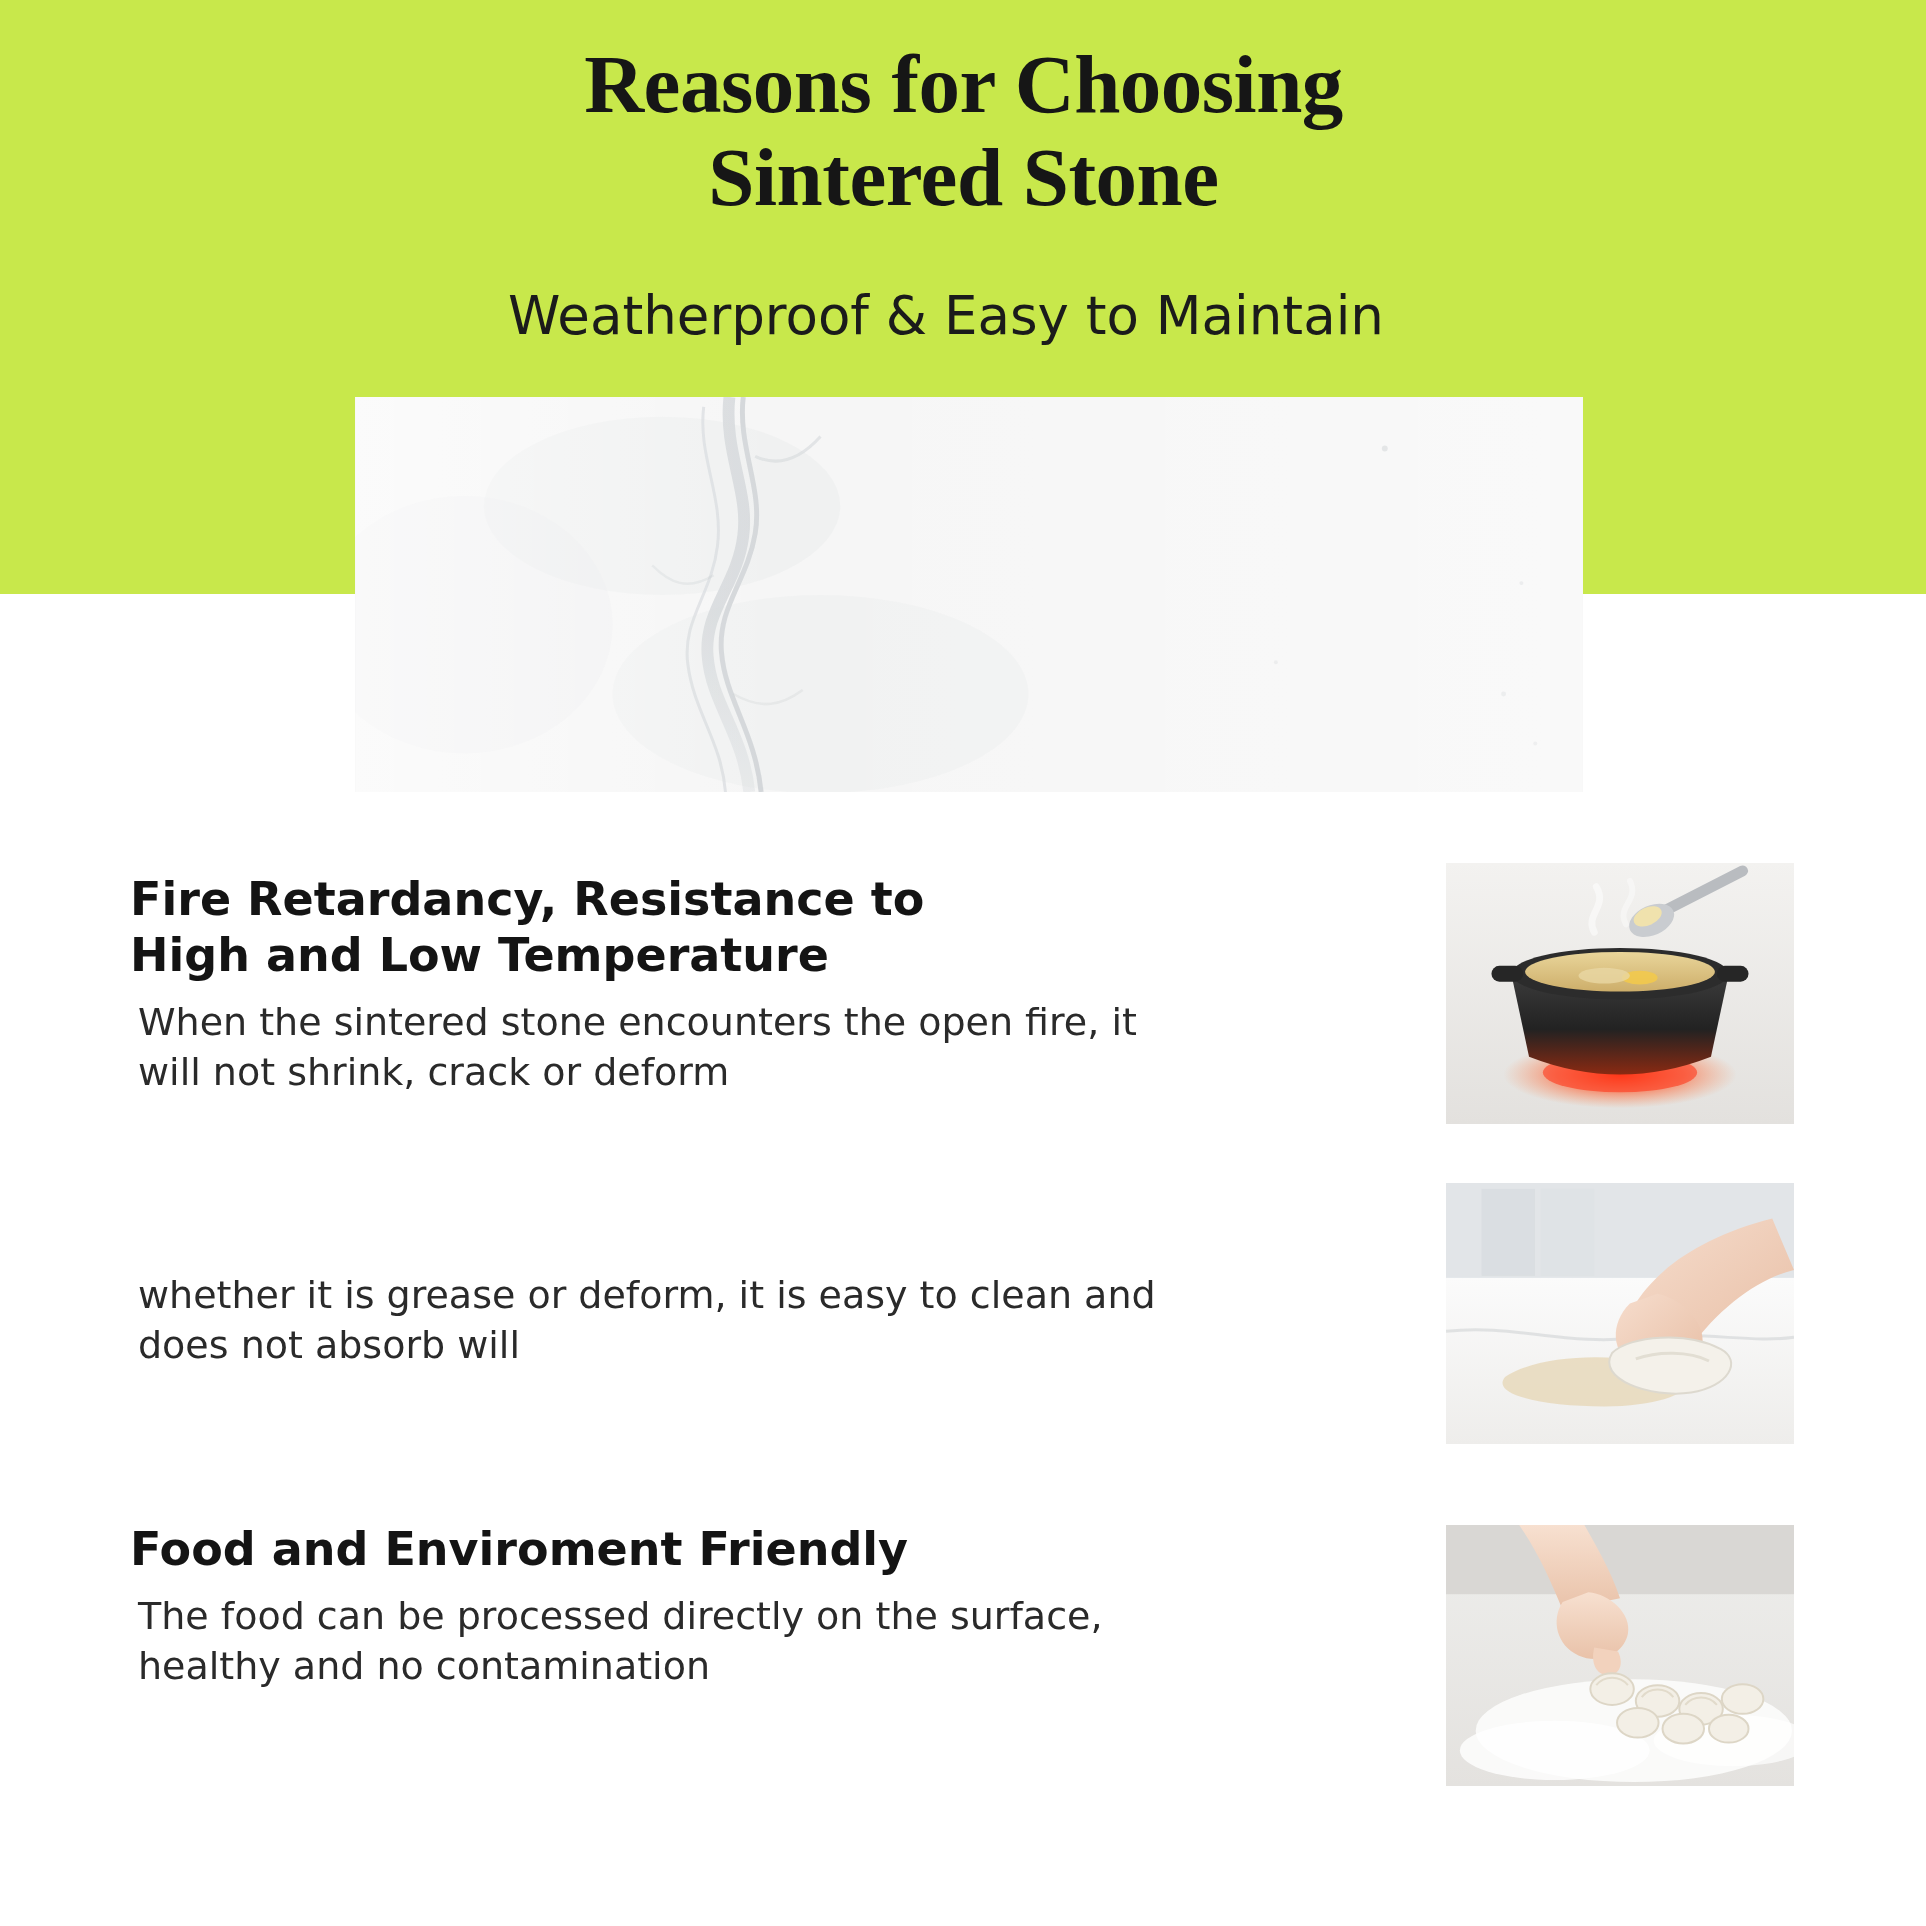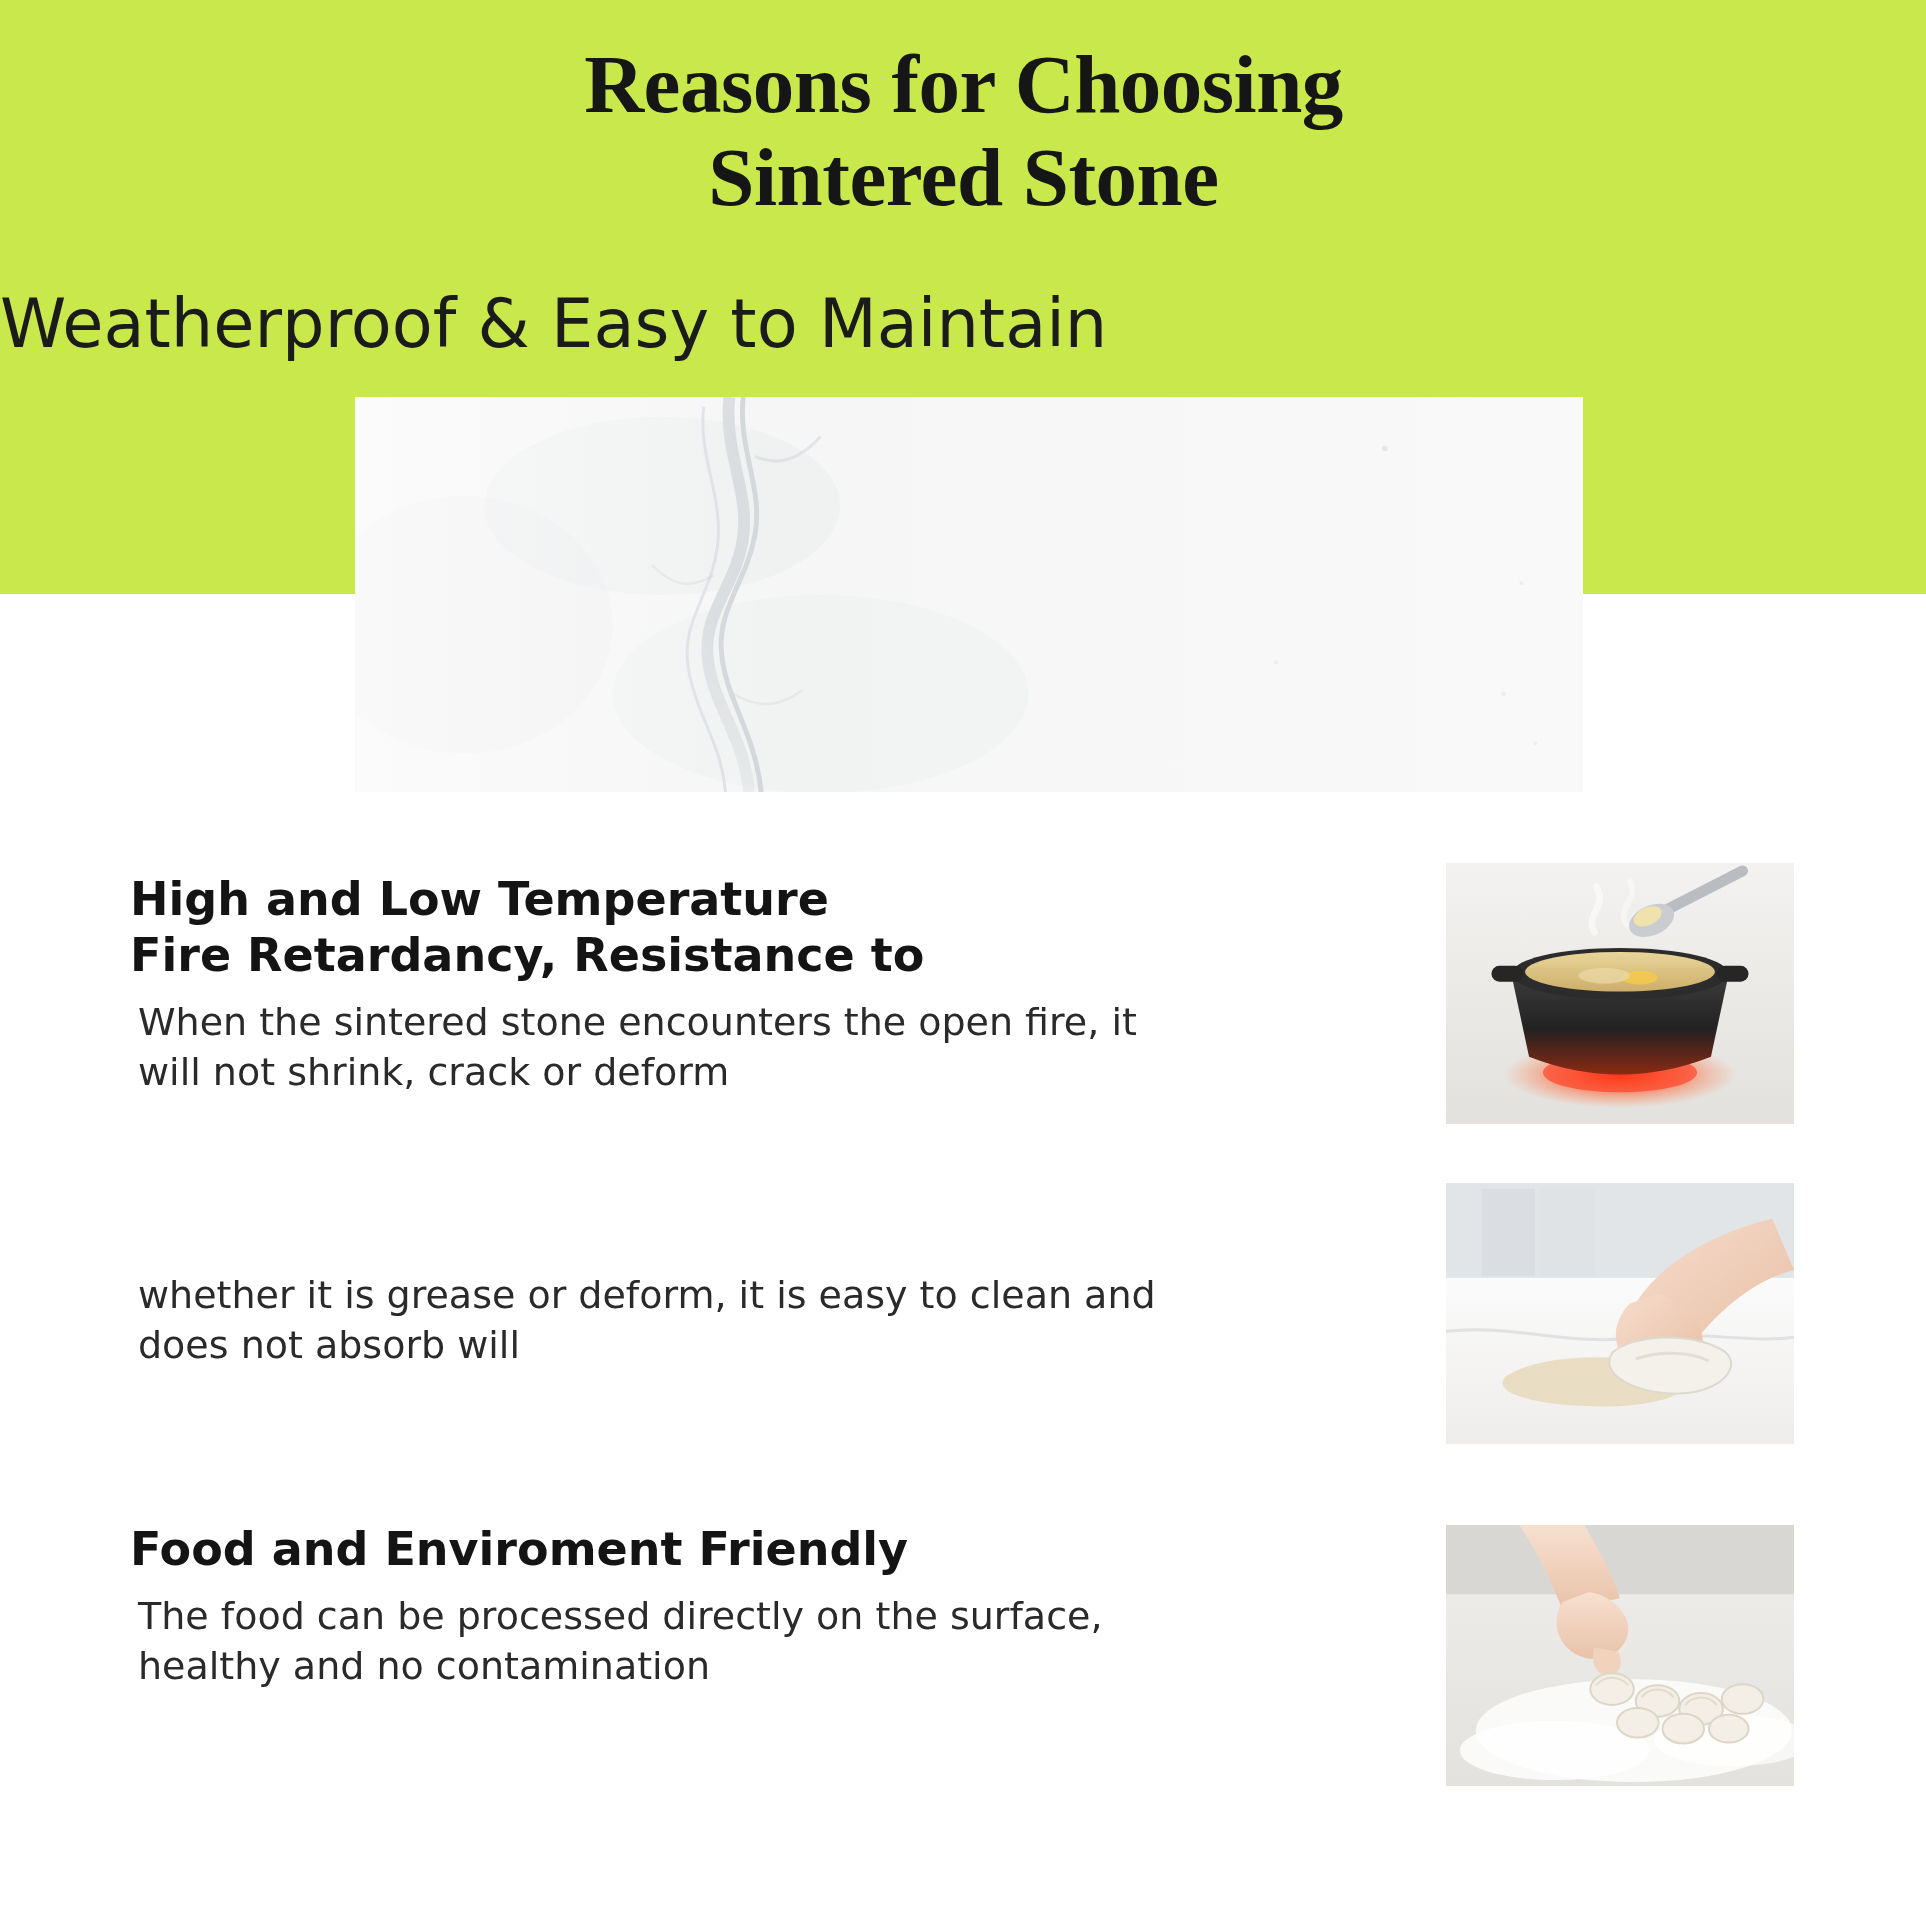--- a/index.html
+++ b/index.html
@@ -33,22 +33,22 @@
     font-weight: 700;
     color: #161616;
     letter-spacing: -0.5px;
     font-family: Liberation Serif, serif;
   }
   .hero-sub {
     position: absolute;
     left: 0;
     top: 285px;
     width: 1892px;
-    text-align: left;
-    font-size: 67px;
+    text-align: center;
+    font-size: 53px;
     font-weight: 400;
     color: #1b1b1b;
   }
 
   
   .slab {
     position: absolute;
     left: 355px;
     top: 397px;
     width: 1228px;
@@ -151,22 +151,22 @@
     <circle cx="1178" cy="188" r="2" fill="#cfd2d5" opacity="0.5"></circle>
     <circle cx="1160" cy="300" r="2.5" fill="#cfd2d5" opacity="0.45"></circle>
     <circle cx="1192" cy="350" r="2" fill="#cfd2d5" opacity="0.4"></circle>
     <circle cx="930" cy="268" r="2" fill="#d2d5d8" opacity="0.4"></circle>
     <rect x="0" y="0" width="1240" height="399" fill="url(#fade)"></rect>
   </svg>
 </div>
 
 <div class="feature" style="top: 871px;">
   <div class="feature-title">
+    <div>Fire Retardancy, Resistance to</div>
     <div>High and Low Temperature</div>
-    <div>Fire Retardancy, Resistance to</div>
   </div>
   <p class="feature-body">
     <span>When the sintered stone encounters the open fire, it</span><br>
     <span>will not shrink, crack or deform</span>
   </p>
 </div>
 
 <div class="thumb t-kitchen" style="top: 863px;">
   <svg width="348" height="261" viewBox="0 0 352 264" xmlns="http://www.w3.org/2000/svg" aria-hidden="true">
     <defs>

